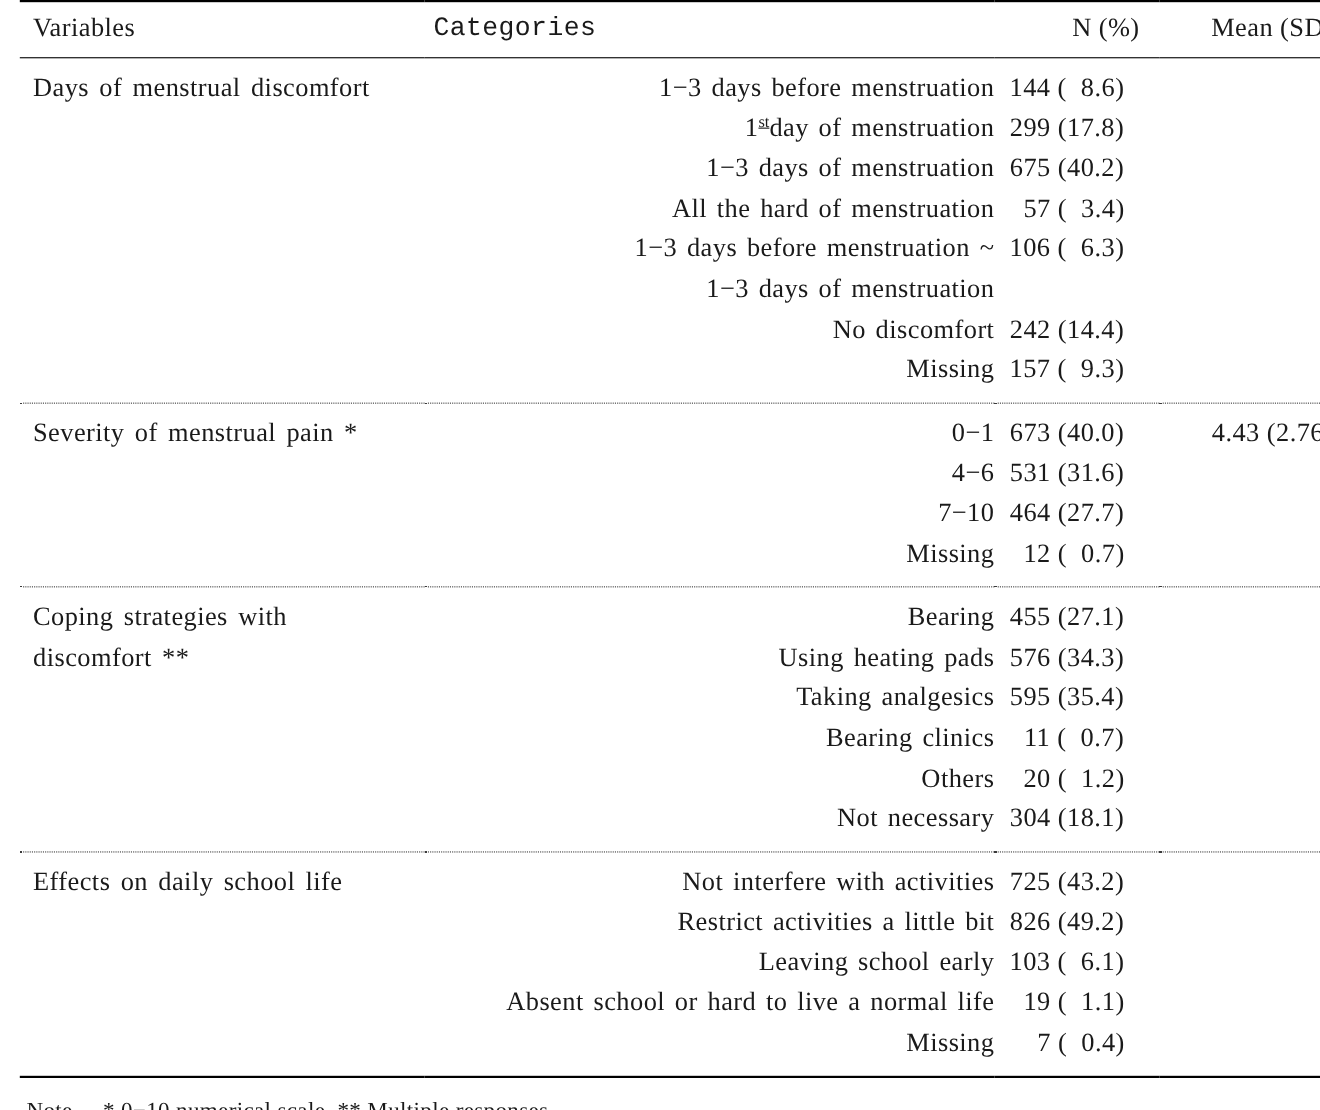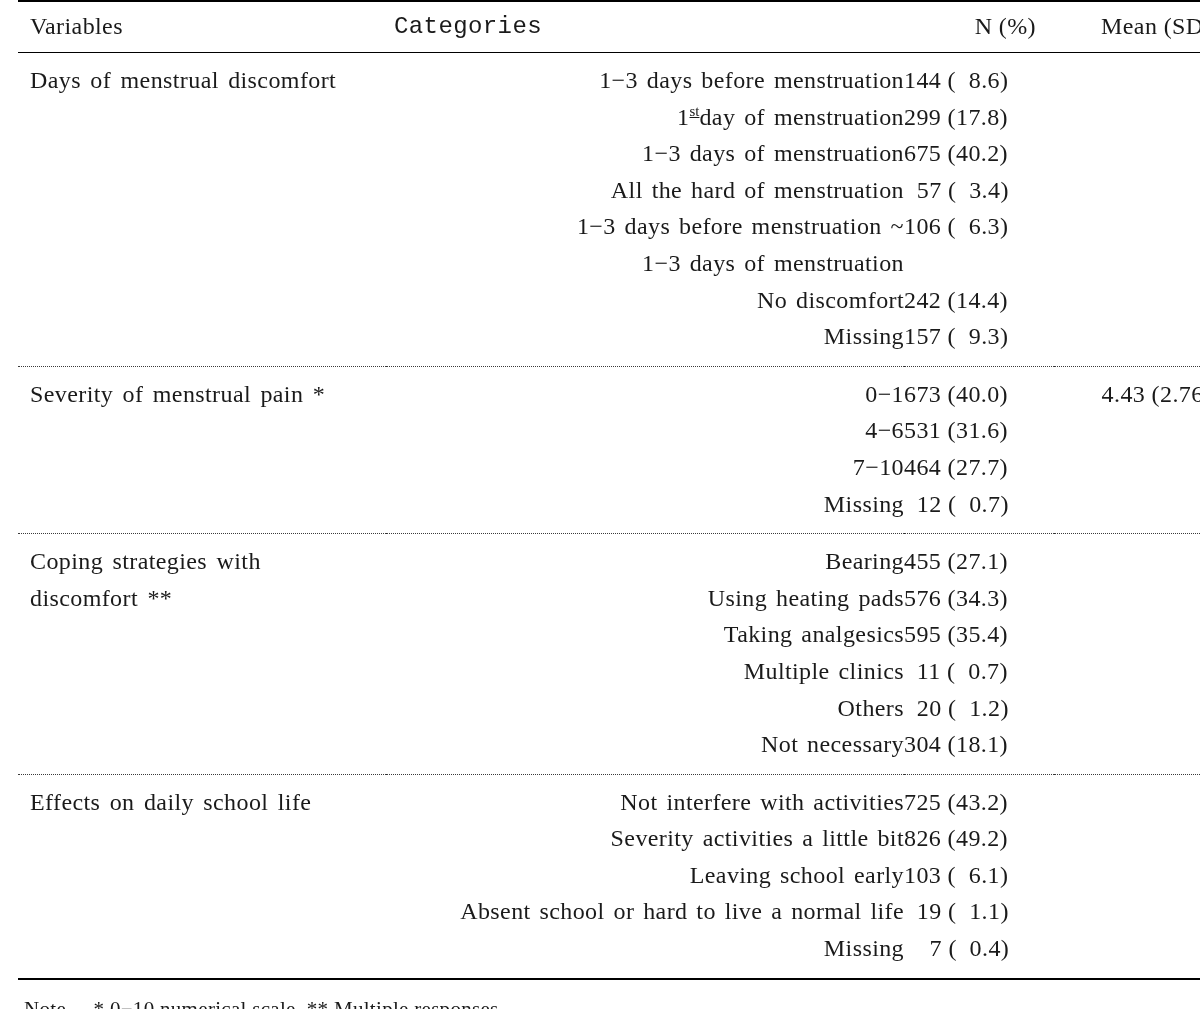--- a/index.html
+++ b/index.html
@@ -70,21 +70,21 @@
     text-align: left;
     padding-left: 12px;
     word-spacing: 3px;
   }
   td.cat-cell {
     text-align: right;
     padding-left: 8px;
     word-spacing: 2.5px;
   }
   td.num-cell {
-    text-align: left;
+    text-align: center;
     padding-right: 18px;
     font-variant-numeric: tabular-nums;
   }
   td.mean-cell {
     text-align: right;
     padding-right: 10px;
     font-variant-numeric: tabular-nums;
   }
 
   
@@ -219,21 +219,21 @@
           <td class="mean-cell"></td>
         </tr>
         <tr>
           <td class="var-cell">&nbsp;</td>
           <td class="cat-cell"><span>Taking analgesics</span></td>
           <td class="num-cell">595&nbsp;(35.4)</td>
           <td class="mean-cell"></td>
         </tr>
         <tr>
           <td class="var-cell">&nbsp;</td>
-          <td class="cat-cell"><span>Multiple clinics</span></td>
+          <td class="cat-cell"><span>Bearing clinics</span></td>
           <td class="num-cell">&nbsp;&nbsp;11&nbsp;(&nbsp;&nbsp;0.7)</td>
           <td class="mean-cell"></td>
         </tr>
         <tr>
           <td class="var-cell">&nbsp;</td>
           <td class="cat-cell"><span>Others</span></td>
           <td class="num-cell">&nbsp;&nbsp;20&nbsp;(&nbsp;&nbsp;1.2)</td>
           <td class="mean-cell"></td>
         </tr>
         <tr class="sec-last">
@@ -243,21 +243,21 @@
           <td class="mean-cell"></td>
         </tr>
         <tr class="sec-first rule-dash">
           <td class="var-cell">Effects on daily school life</td>
           <td class="cat-cell"><span>Not interfere with activities</span></td>
           <td class="num-cell">725&nbsp;(43.2)</td>
           <td class="mean-cell"></td>
         </tr>
         <tr>
           <td class="var-cell">&nbsp;</td>
-          <td class="cat-cell"><span>Severity activities a little bit</span></td>
+          <td class="cat-cell"><span>Restrict activities a little bit</span></td>
           <td class="num-cell">826&nbsp;(49.2)</td>
           <td class="mean-cell"></td>
         </tr>
         <tr>
           <td class="var-cell">&nbsp;</td>
           <td class="cat-cell"><span>Leaving school early</span></td>
           <td class="num-cell">103&nbsp;(&nbsp;&nbsp;6.1)</td>
           <td class="mean-cell"></td>
         </tr>
         <tr>

